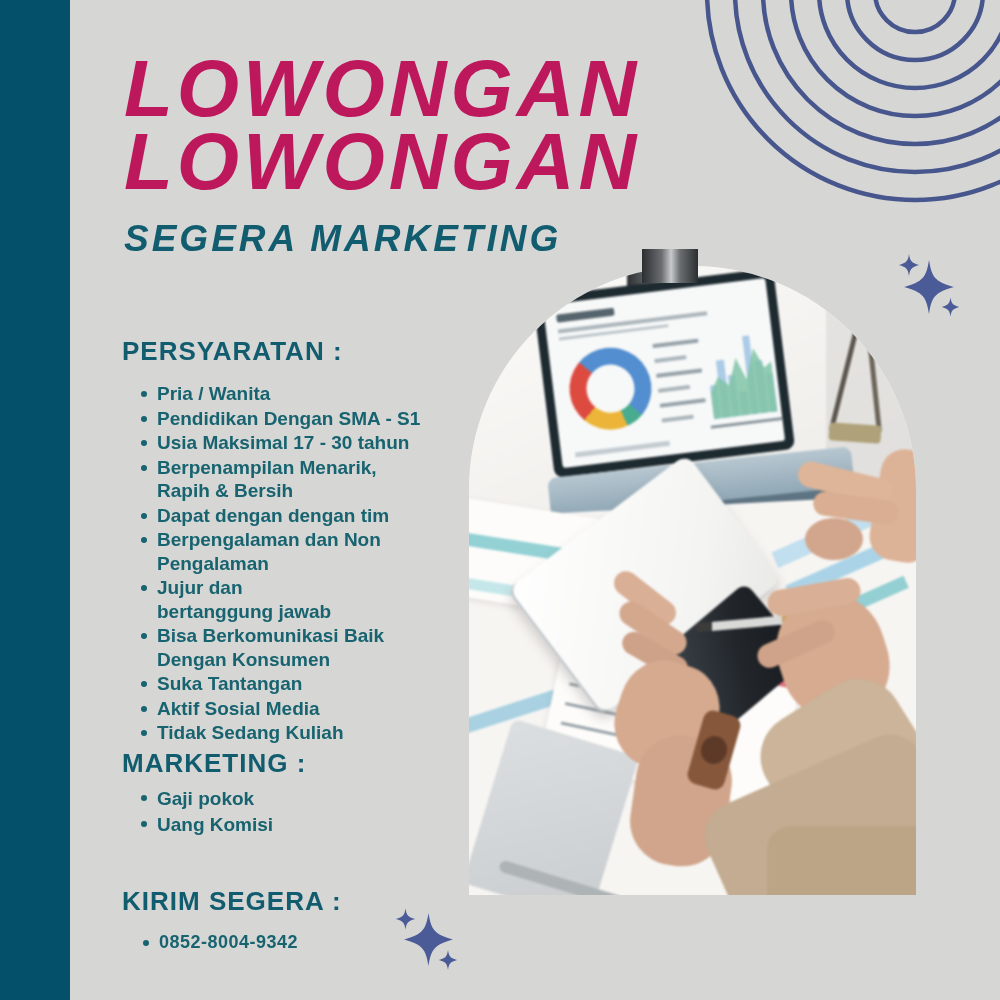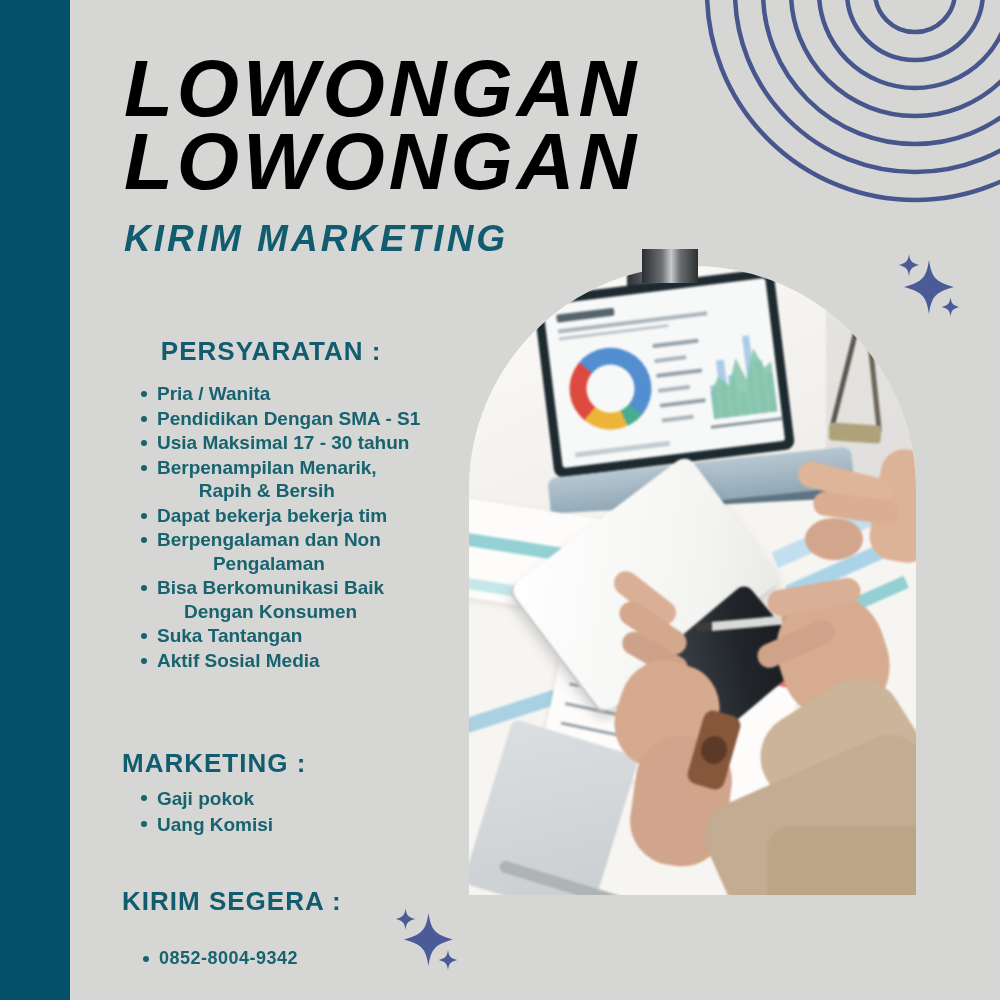--- a/index.html
+++ b/index.html
@@ -9,32 +9,32 @@
 
   
   .sidebar { position:absolute; left:0; top:0; width:70px; height:1000px; background:#04506b; }
 
   
   .circles { position:absolute; top:0; right:0; width:300px; height:212px; pointer-events:none; }
   .sparkles { position:absolute; pointer-events:none; }
   .sparkles svg { position:absolute; }
 
   
-  .title { position:absolute; left:124px; top:52px; color:#000000; font-style:italic; font-weight:bold; font-size:80px; line-height:73px; letter-spacing:4px; white-space:nowrap; }
+  .title { position:absolute; left:124px; top:52px; color:#be185d; font-style:italic; font-weight:bold; font-size:80px; line-height:73px; letter-spacing:4px; white-space:nowrap; }
   .subtitle { position:absolute; left:124px; top:218px; color:#115d6f; font-style:italic; font-weight:bold; font-size:37px; letter-spacing:3px; white-space:nowrap; }
 
   
-  .section { position:absolute; left:122px;text-align:center; }
+  .section { position:absolute; left:122px; }
   .sec-persyaratan { top:336px; }
   .sec-ketentuan   { top:748px; }
   .sec-kirim       { top:886px; }
   .section h2 { color:#115d6f; font-size:26px; font-weight:bold; letter-spacing:1px; white-space:nowrap; }
   .section ul { list-style:none; margin-top:15px; margin-left:19px; }
   .sec-ketentuan ul { margin-top:7px; }
-  .sec-kirim ul { margin-top:30px; margin-left:21px; }
+  .sec-kirim ul { margin-top:14px; margin-left:21px; }
   .section li { display:flex; align-items:flex-start; color:#176370; font-weight:bold; font-size:19px; line-height:23.5px; margin-bottom:1px; }
   .sec-ketentuan li { line-height:25px; }
   .sec-kirim li { font-size:18px; letter-spacing:0.5px; }
   .section .dot { flex:0 0 auto; width:6px; height:6px; border-radius:50%; background:#176370; margin:9px 10px 0 0; }
   .section .li-text { white-space:pre-line; }
 
   
   .photo-arch { position:absolute; left:469px; top:266px; width:447px; height:629px;
                 border-radius:223.5px 223.5px 0 0; overflow:hidden; background:#f2f0ed; }
   .photo-blur { position:absolute; inset:0; filter:blur(1.2px) saturate(.93); }
@@ -150,21 +150,21 @@
       <circle cx="215" cy="-8" r="68"></circle>
       <circle cx="215" cy="-8" r="96"></circle>
       <circle cx="215" cy="-8" r="124"></circle>
       <circle cx="215" cy="-8" r="152"></circle>
       <circle cx="215" cy="-8" r="180"></circle>
       <circle cx="215" cy="-8" r="208"></circle>
     </g>
   </svg>
 
   <h1 class="title"><span>LOWONGAN</span><br><span>LOWONGAN</span></h1>
-  <div class="subtitle">KIRIM MARKETING</div>
+  <div class="subtitle">SEGERA MARKETING</div>
 
   <div class="section sec-persyaratan">
     <h2>PERSYARATAN :</h2>
     <ul>
         <li>
           <span class="dot"></span>
           <span class="li-text">Pria / Wanita</span>
         </li>
         <li>
           <span class="dot"></span>
@@ -174,39 +174,48 @@
           <span class="dot"></span>
           <span class="li-text">Usia Maksimal 17 - 30 tahun</span>
         </li>
         <li>
           <span class="dot"></span>
           <span class="li-text">Berpenampilan Menarik,
 Rapih &amp; Bersih</span>
         </li>
         <li>
           <span class="dot"></span>
-          <span class="li-text">Dapat bekerja bekerja tim</span>
+          <span class="li-text">Dapat dengan dengan tim</span>
         </li>
         <li>
           <span class="dot"></span>
           <span class="li-text">Berpengalaman dan Non
 Pengalaman</span>
         </li>
         <li>
           <span class="dot"></span>
+          <span class="li-text">Jujur dan
+bertanggung jawab</span>
+        </li>
+        <li>
+          <span class="dot"></span>
           <span class="li-text">Bisa Berkomunikasi Baik
 Dengan Konsumen</span>
         </li>
         <li>
           <span class="dot"></span>
           <span class="li-text">Suka Tantangan</span>
         </li>
         <li>
           <span class="dot"></span>
           <span class="li-text">Aktif Sosial Media</span>
+        </li>
+        <li>
+          <span class="dot"></span>
+          <span class="li-text">Tidak Sedang Kuliah</span>
         </li>
       </ul>
   </div>
 
   <div class="section sec-ketentuan">
     <h2>MARKETING :</h2>
     <ul>
         <li>
           <span class="dot"></span>
           <span class="li-text">Gaji pokok</span>

